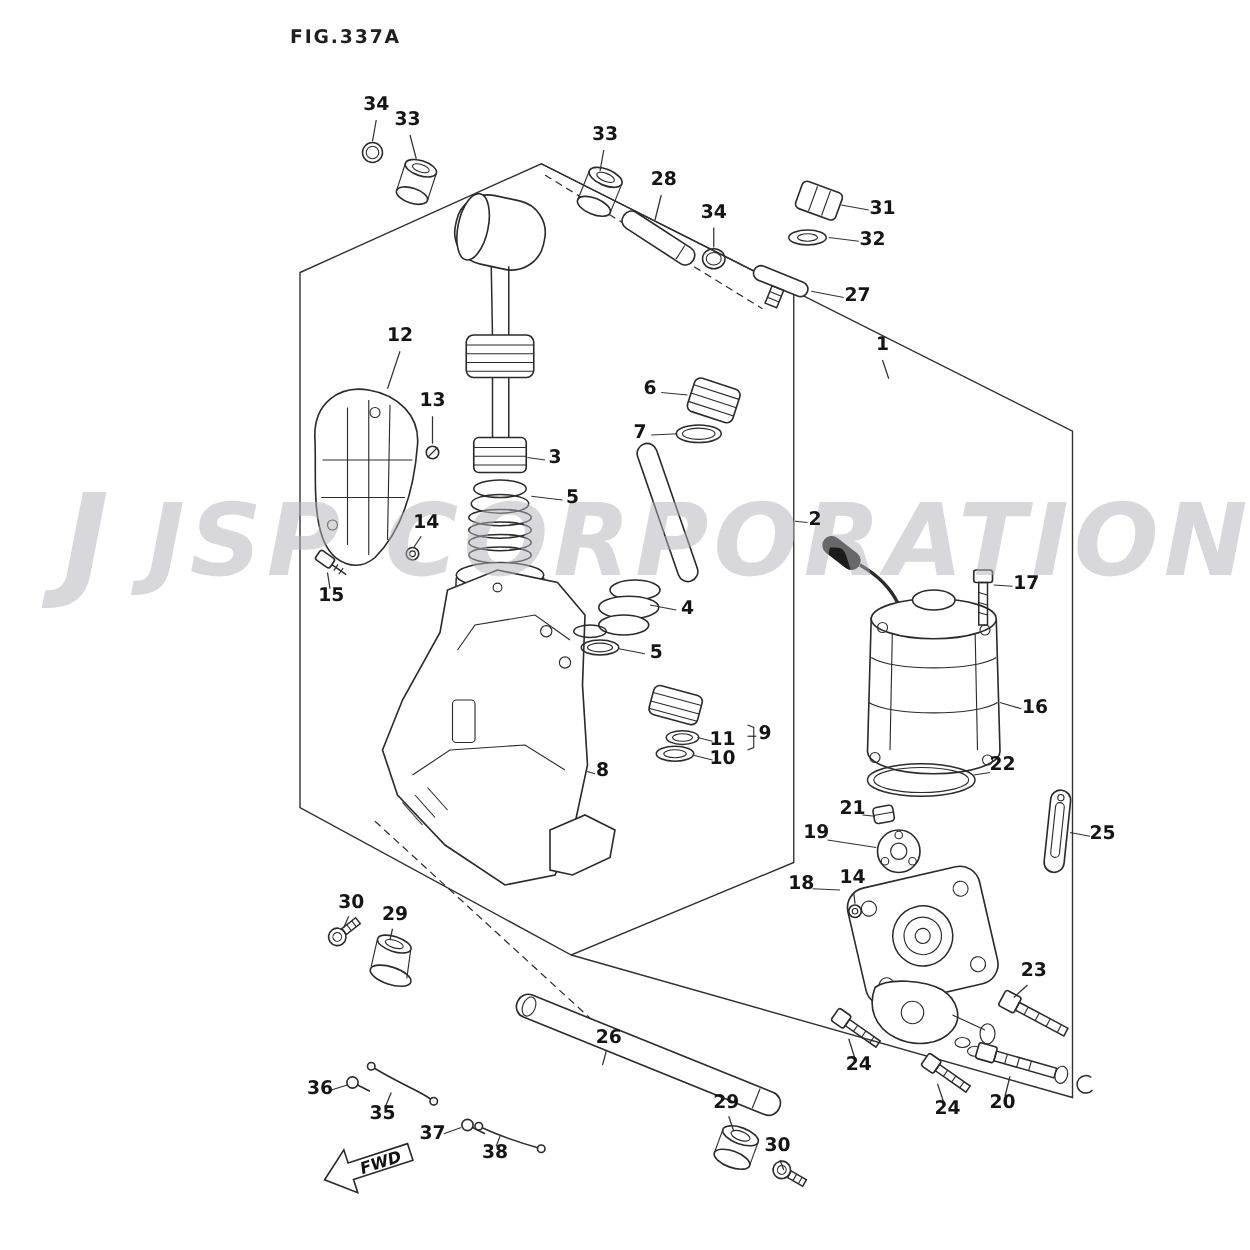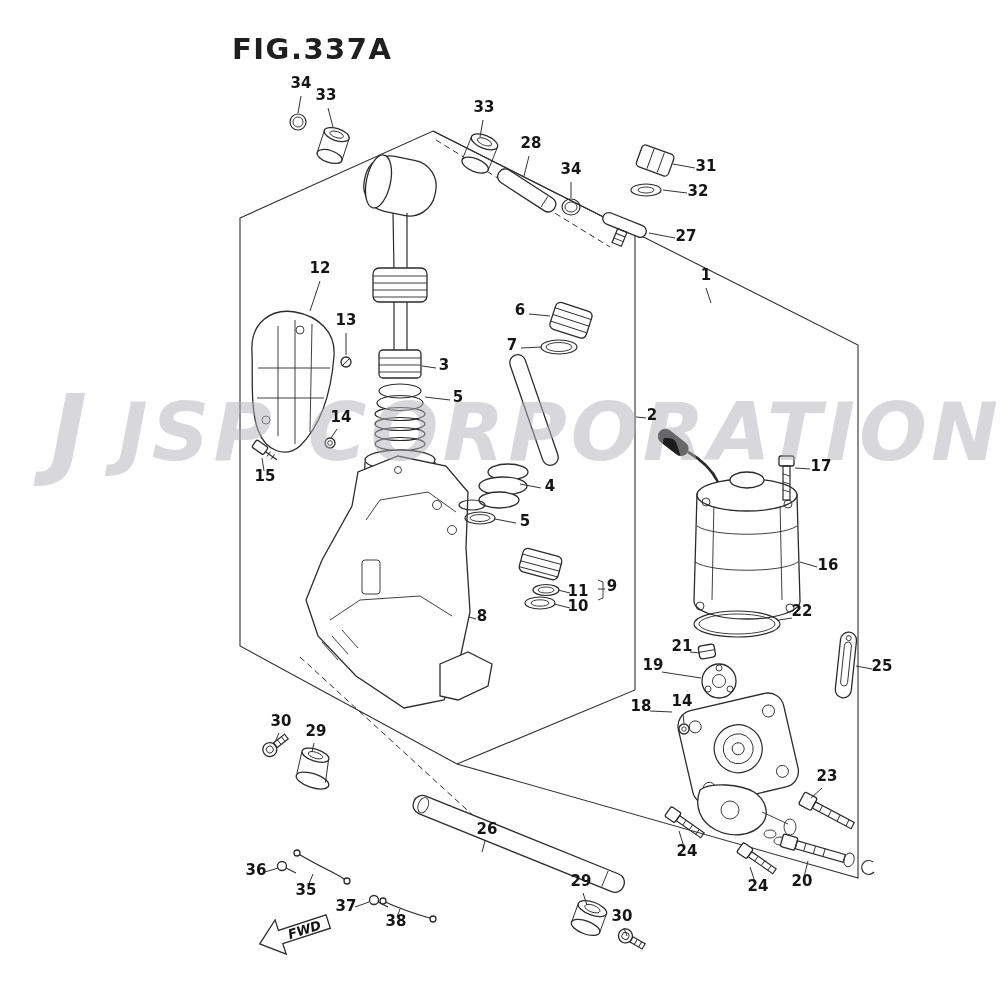--- a/index.html
+++ b/index.html
@@ -1,19 +1,19 @@
 <!DOCTYPE html>
 <html><head>
 <meta charset="utf-8">
 <style>
   html,body{margin:0;padding:0;background:#ffffff;}
   .stage{position:relative;width:1000px;height:1000px;background:#fff;overflow:hidden;
          font-family:"DejaVu Sans","Liberation Sans",sans-serif;}
-  .fig-title{position:absolute;left:232px;top:20px;font-size:29px;font-weight:bold;
-             color:#1f1f1f;letter-spacing:1.5px;margin-top:12px;}
+  .fig-title{position:absolute;left:232px;top:20px;font-size:15px;font-weight:bold;
+             color:#1f1f1f;letter-spacing:1.5px;}
   svg{position:absolute;left:0;top:0;}
   .p{fill:#ffffff;stroke:#2b2b2b;stroke-width:1.3;}
   .nf{fill:none;stroke:#2b2b2b;stroke-width:1.2;}
   .thin{fill:none;stroke:#2b2b2b;stroke-width:0.9;}
   .ln{fill:none;stroke:#2f2f2f;stroke-width:1.1;}
   .dash{fill:none;stroke:#2f2f2f;stroke-width:1;stroke-dasharray:6 4;}
   .callout{font-family:"DejaVu Sans","Liberation Sans",sans-serif;font-size:15px;
            font-weight:bold;fill:#151515;text-anchor:middle;}
   .leader{stroke:#333;stroke-width:1;}
   .wm-logo{font-size:100px;font-weight:bold;font-style:italic;fill:#b3b3ba;}

